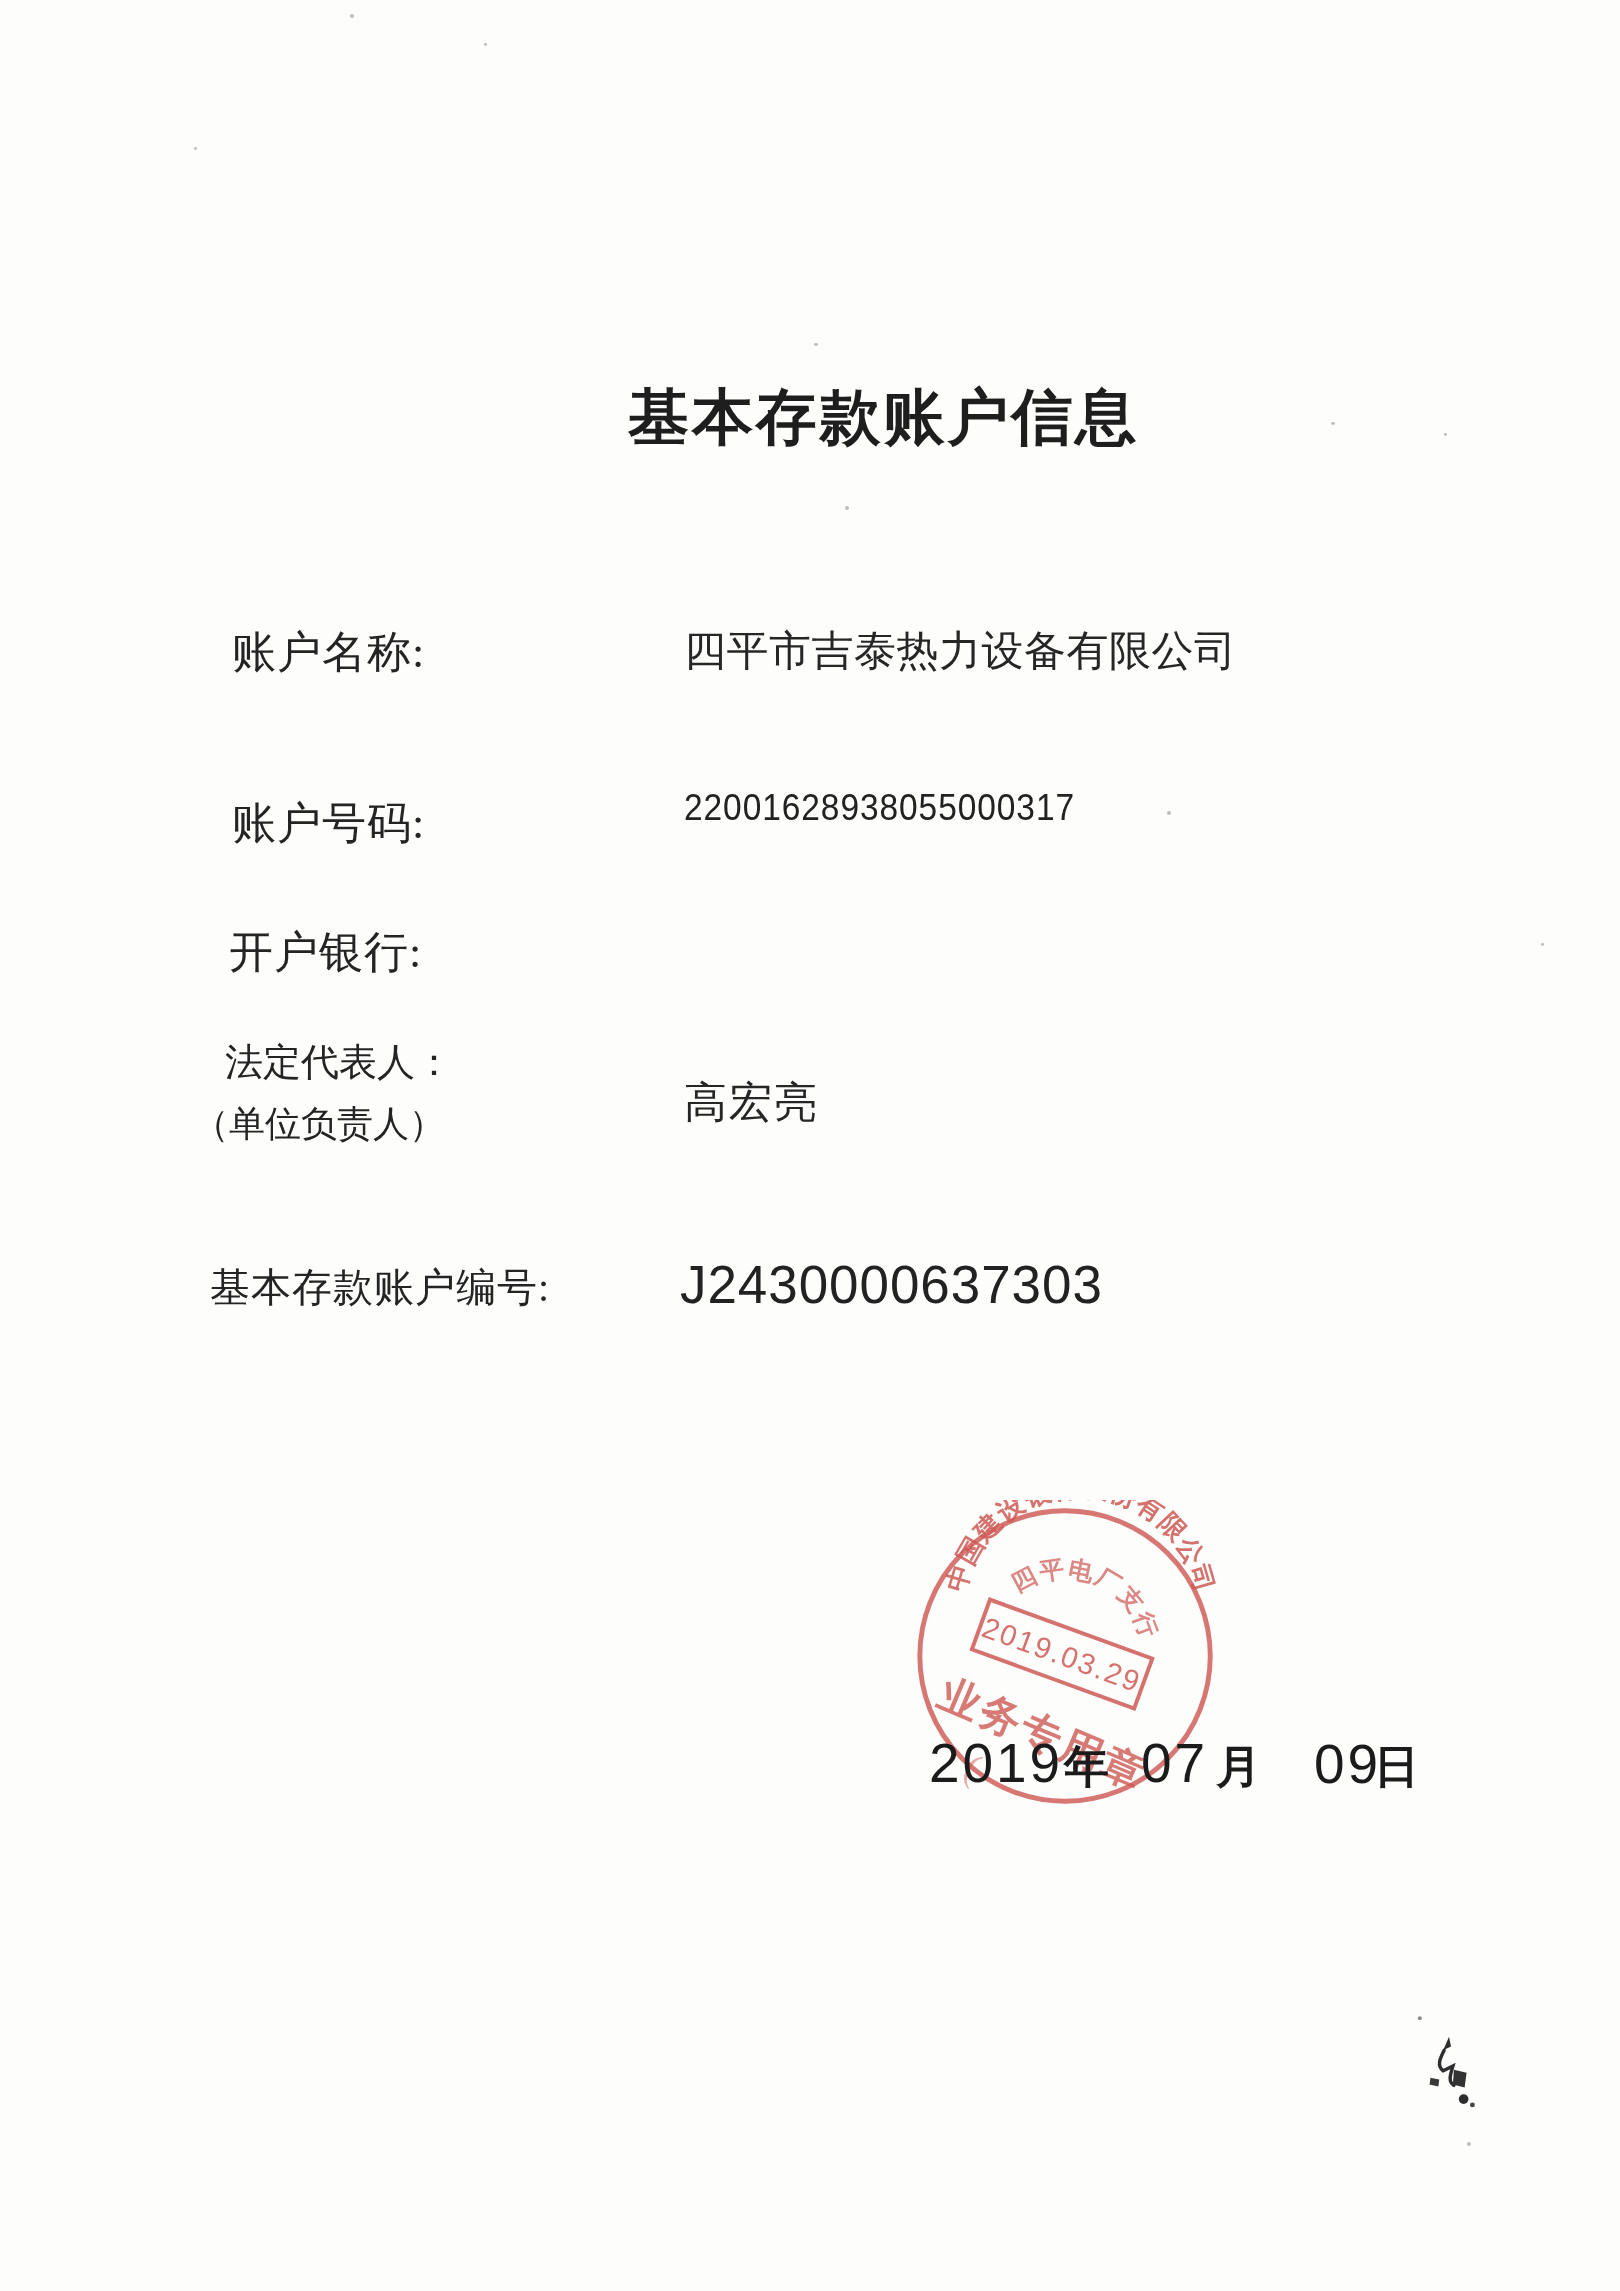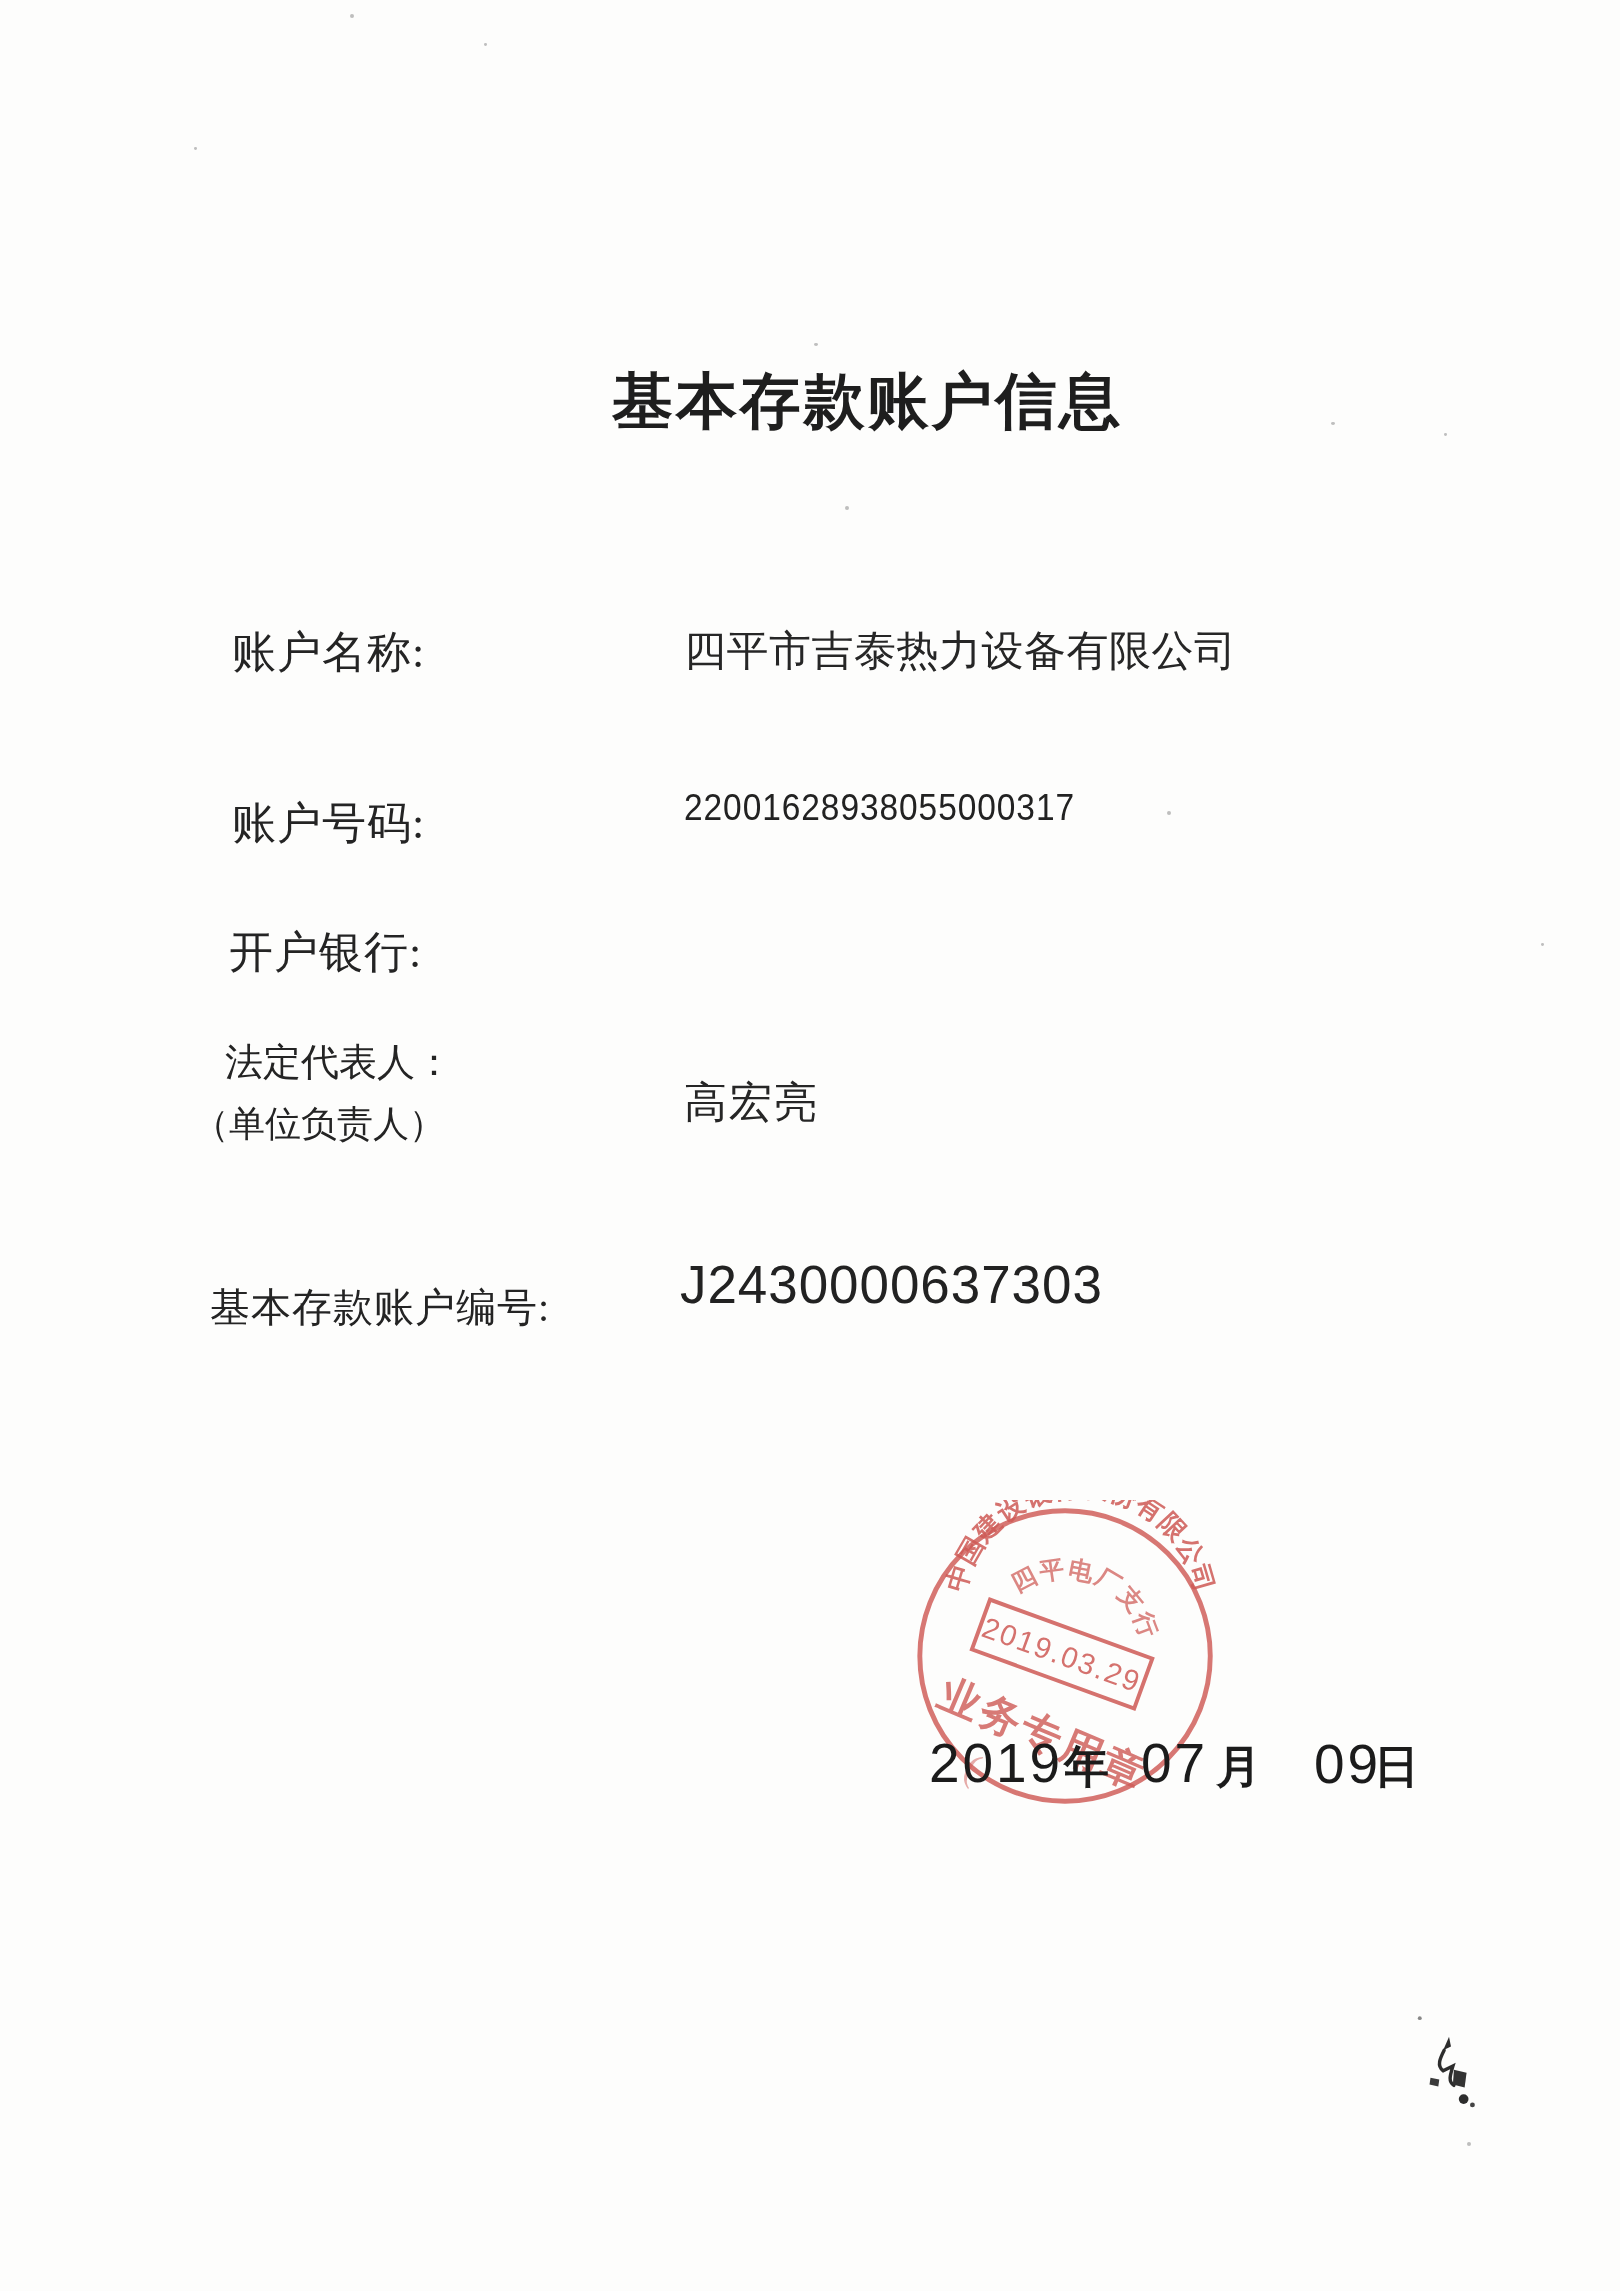--- a/index.html
+++ b/index.html
@@ -8,21 +8,21 @@
     background:#fdfdfc;
     position:relative;
     overflow:hidden;
     font-family:"Liberation Serif", serif;
     color:#262626;
   }
   .page{position:absolute;inset:0;}
   .title{
     position:absolute;left:612px;top:361px;
     font-size:61px;font-weight:700;letter-spacing:2.9px;
-    color:#1e1e1e;margin:0;white-space:nowrap;
+    color:#1e1e1e;margin:16px;white-space:nowrap;
   }
   .label{
     position:absolute;font-weight:400;color:#242424;white-space:nowrap;
     font-family:"Liberation Serif", serif;
   }
   .value{
     position:absolute;font-weight:400;color:#262626;white-space:nowrap;
     font-family:"Liberation Serif", serif;
     margin-left:15px;
   }
@@ -53,21 +53,21 @@
   <div class="value" style="left:669px;top:790px;font-size:36px;line-height:1;">
     <span class="num">22001628938055000317</span>
   </div>
 
   <div class="label" style="left:229px;top:923px;font-size:44px;letter-spacing:1px;">开户银行:</div>
 
   <div class="label" style="left:225px;top:1037px;font-size:38px;">法定代表人：</div>
   <div class="label" style="left:193px;top:1100px;font-size:36px;">（单位负责人）</div>
   <div class="value" style="left:669px;top:1074px;font-size:43px;letter-spacing:2px;">高宏亮</div>
 
-  <div class="label" style="left:210px;top:1260px;font-size:40px;letter-spacing:1px;margin-top:20px;">基本存款账户编号:</div>
+  <div class="label" style="left:210px;top:1260px;font-size:40px;letter-spacing:1px;">基本存款账户编号:</div>
   <div class="value" style="left:665px;top:1257px;font-size:54px;line-height:1;">
     <span class="num" style="transform:scaleX(0.98);">J2430000637303</span>
   </div>
 
   <svg class="stamp" viewBox="0 0 320 320" aria-hidden="true">
     <circle cx="158" cy="159" r="148" fill="none" stroke="#c94843" stroke-width="5" opacity="0.82"></circle>
     <path id="stamp-oarc" d="M 55.1 97.2 A 120 120 0 1 1 276.5 177.8" fill="none"></path>
     <path id="stamp-iarc" d="M 106.6 97.7 A 80 80 0 0 1 236.8 145.1" fill="none"></path>
     <text font-size="27" fill="#c94843" opacity="0.85" font-weight="700" letter-spacing="1" font-family="Liberation Serif, serif">
       <textPath href="#stamp-oarc" startOffset="2">中国建设银行股份有限公司</textPath>

